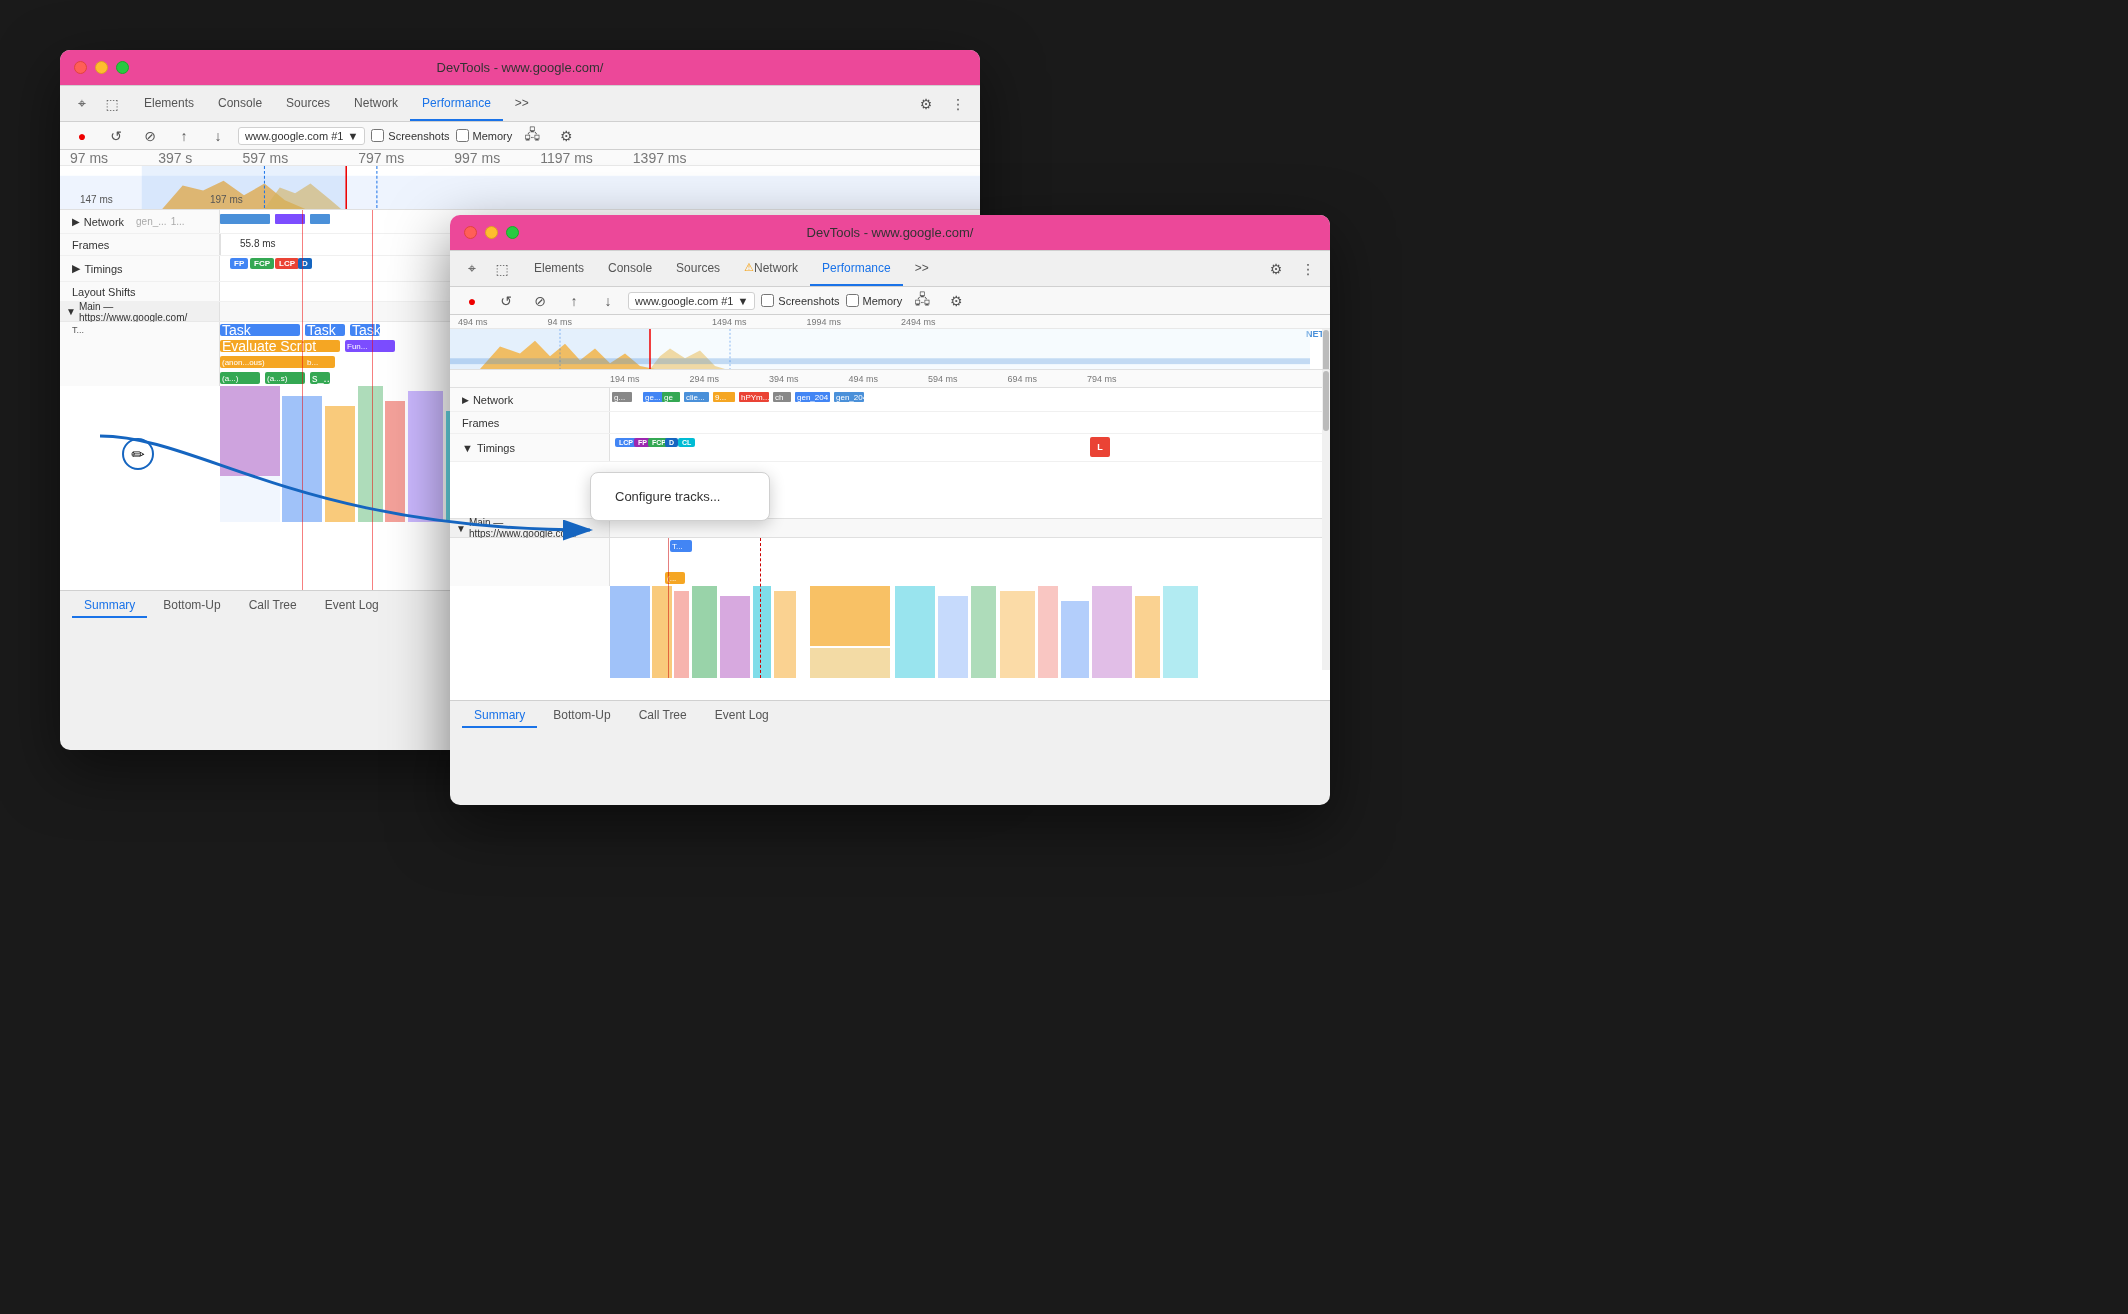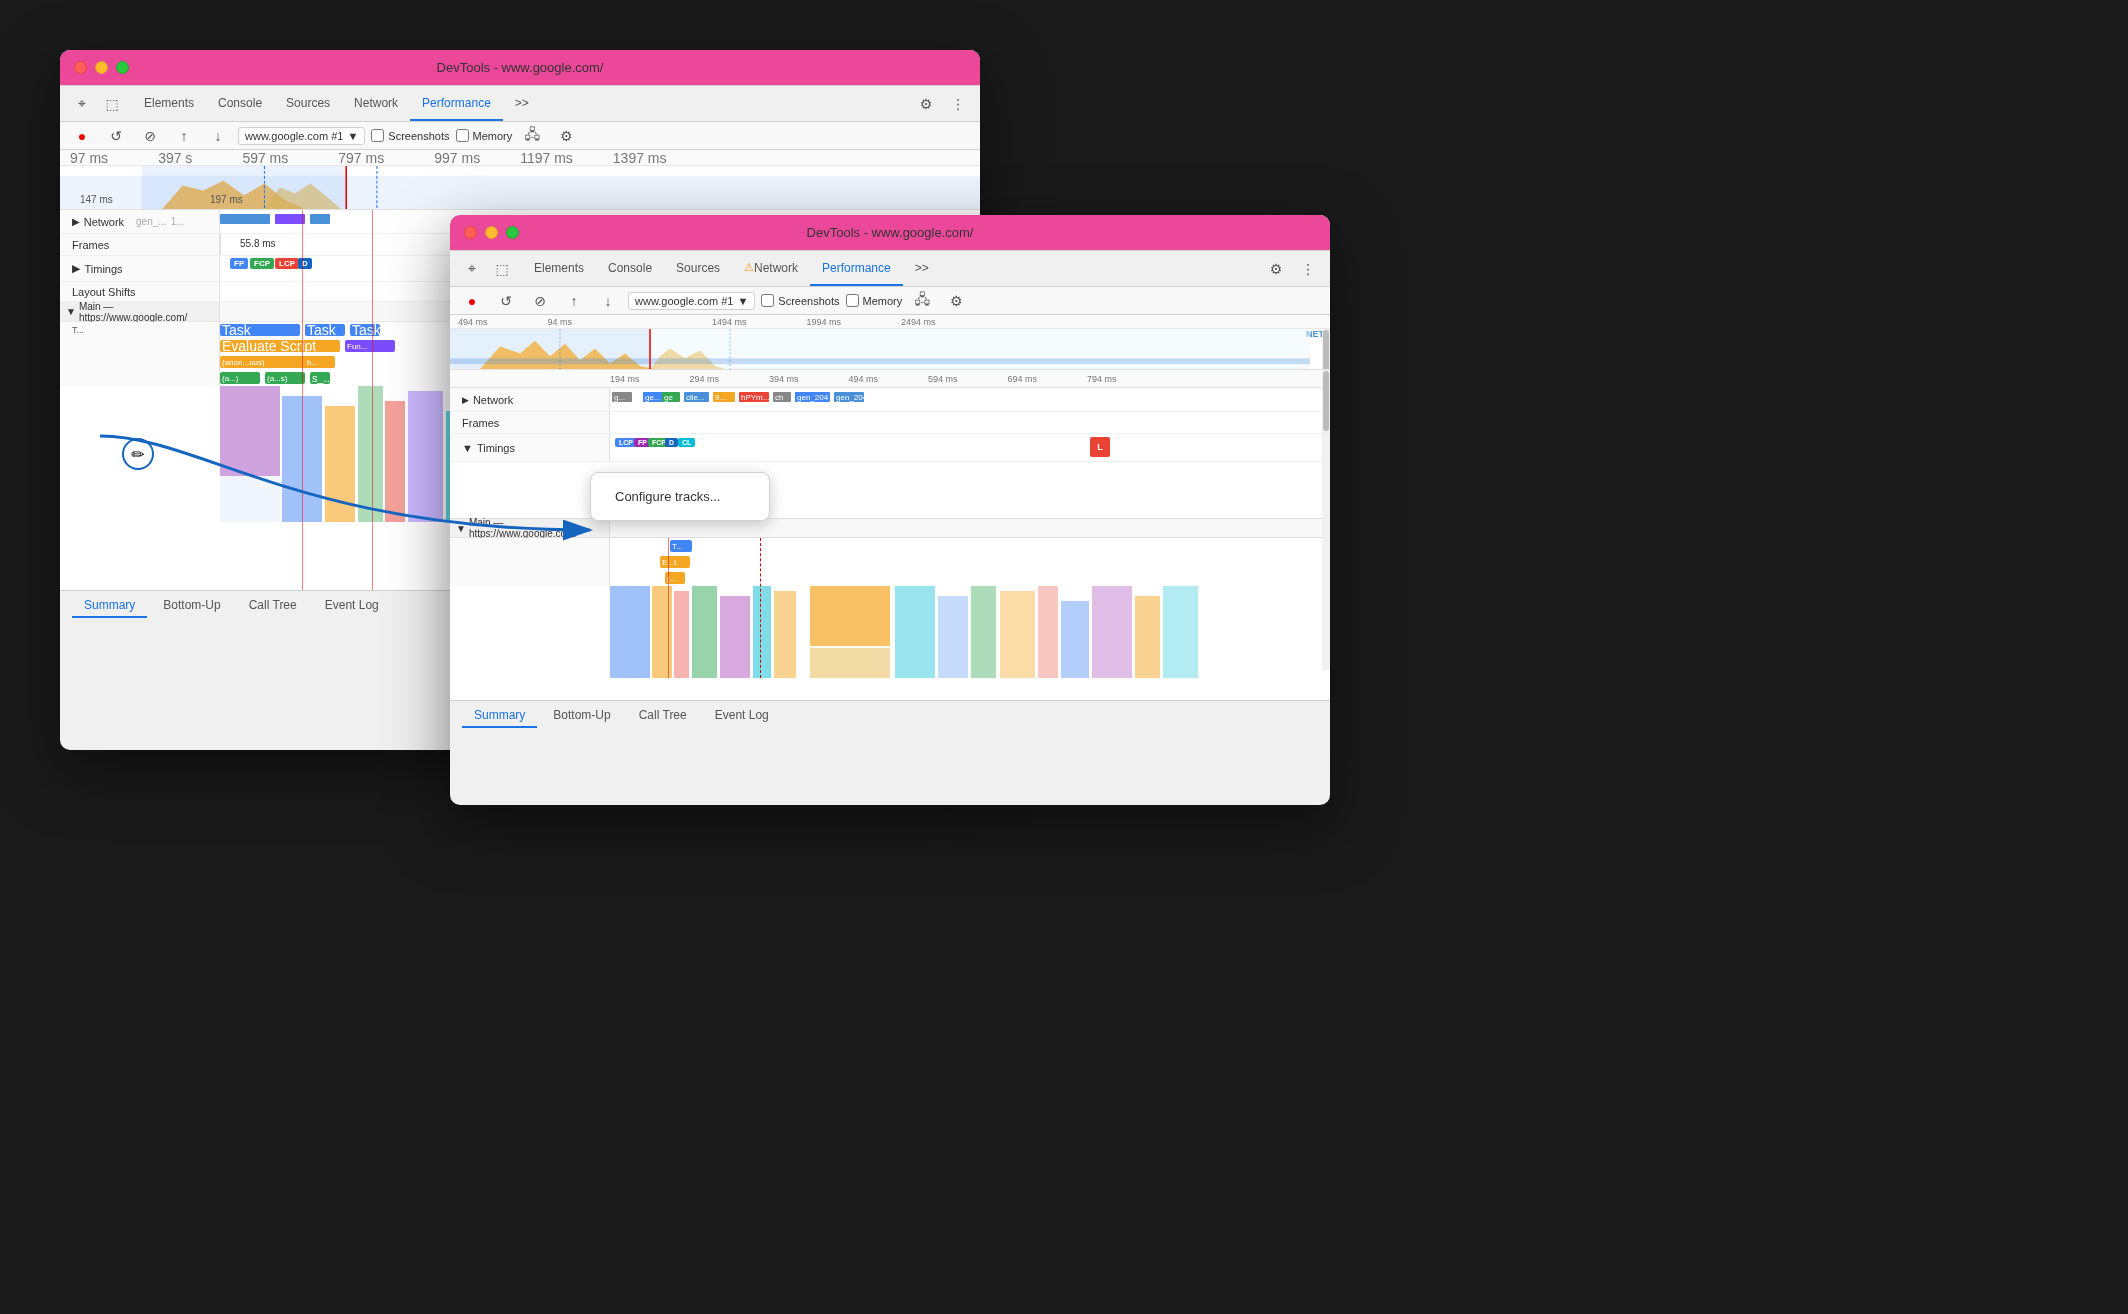--- a/index.html
+++ b/index.html
@@ -378,21 +378,21 @@
     <div class="toolbar-icon">⚙</div>
   </div>
 
   <div style="height:60px; background:white; border-bottom:1px solid #e0e0e0; position:relative; overflow:hidden;">
     <div class="cpu-label">CPU</div>
 
     <div class="time-ruler" style="height:16px; position:absolute; top:0; left:0; right:0; display:flex; align-items:center; font-size:14px; color:#777; background:#fafafa; border-bottom:1px solid #e8e8e8;">
       <span style="margin-left:10px;">97 ms</span>
       <span style="margin-left:50px;">397 s</span>
       <span style="margin-left:50px;">597 ms</span>
-      <span style="margin-left:50px;">797 ms</span>
+      <span style="margin-left:70px;">797 ms</span>
       <span style="margin-left:50px;">997 ms</span>
       <span style="margin-left:40px;">1197 ms</span>
       <span style="margin-left:40px;">1397 ms</span>
     </div>
 
     <div style="position:absolute; top:16px; left:0; right:0; bottom:0; overflow:hidden;">
       <svg width="100%" height="100%" viewBox="0 0 900 44" preserveAspectRatio="none">
 
         <rect x="0" y="10" width="900" height="34" fill="#c8dafd" opacity="0.3"></rect>
 
@@ -681,23 +681,20 @@
 
       <div style="height:16px; display:flex;">
         <div style="width:160px; min-width:160px; border-right:1px solid #e0e0e0; background:#fafafa; font-size:9px; color:#555; padding-left:8px; display:flex;align-items:center;"></div>
         <div style="flex:1; position:relative;">
           <div class="bar" style="left:60px; width:22px; background:#4285f4; font-size:8px;">T...</div>
         </div>
       </div>
 
       <div style="height:16px; display:flex;">
         <div style="width:160px; min-width:160px; border-right:1px solid #e0e0e0; background:#fafafa;"></div>
-        <div style="flex:1; position:relative;">
-          <div class="bar" style="left:50px; width:30px; background:#f5a623; font-size:8px;">E...t</div>
-        </div>
       </div>
 
       <div style="height:16px; display:flex;">
         <div style="width:160px; min-width:160px; border-right:1px solid #e0e0e0; background:#fafafa;"></div>
         <div style="flex:1; position:relative;">
           <div class="bar" style="left:55px; width:20px; background:#f5a623; font-size:8px;">(...</div>
         </div>
       </div>
 
       <div style="position:absolute; top:48px; left:160px; right:0; bottom:0; overflow:hidden;">

